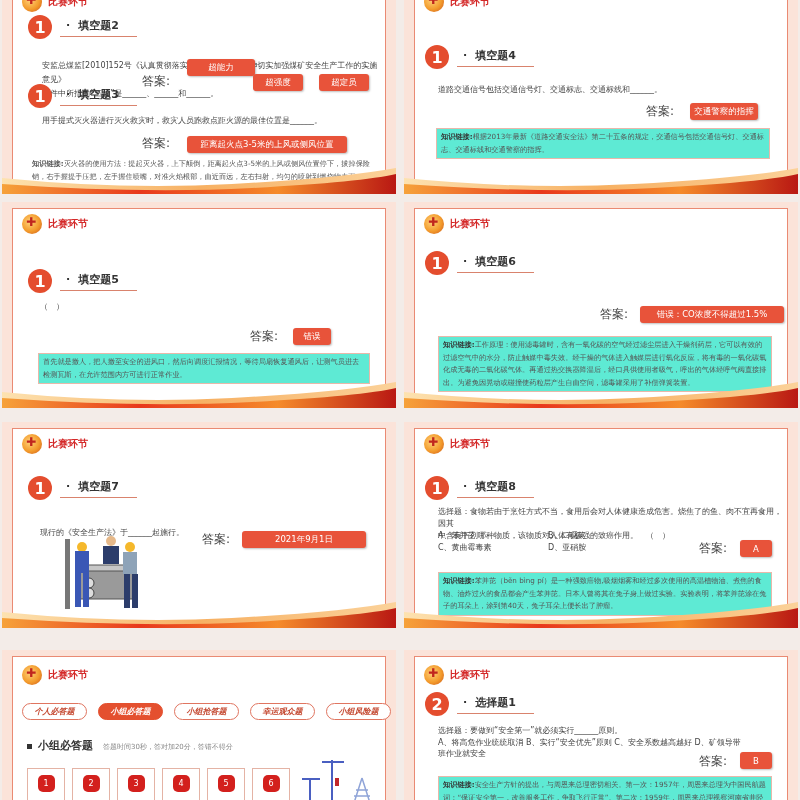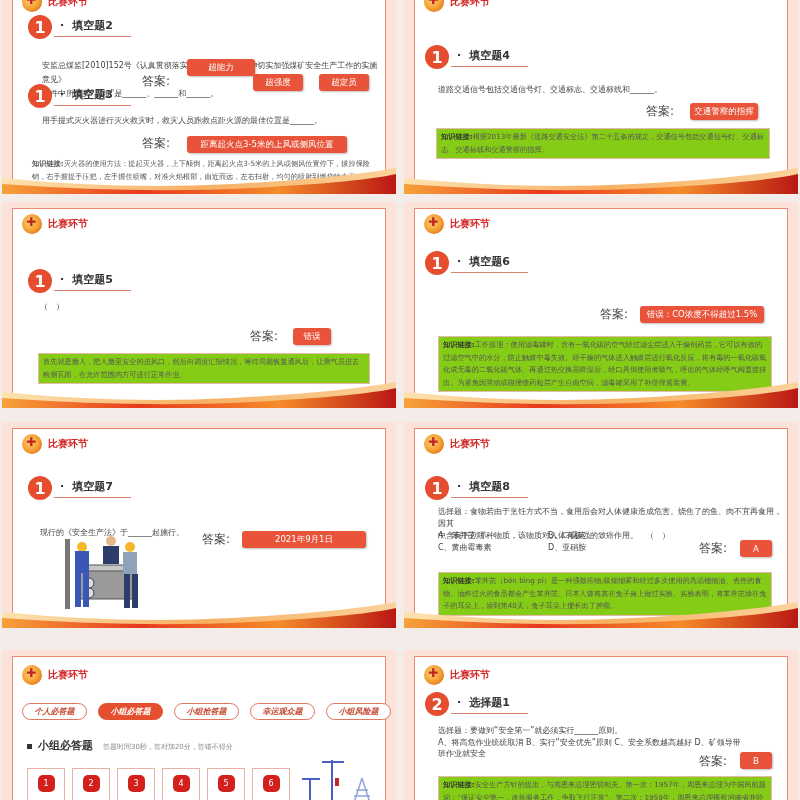--- a/index.html
+++ b/index.html
@@ -25,33 +25,33 @@
   }
   .logo::after { content: "✚"; position: absolute; left: 4px; top: 1px; font-size: 12px; color: #c0261e; }
   .logo-title { font-size: 10px; color: #d42828; font-weight: bold; }
 
   .q-head { position: absolute; display: flex; align-items: center; }
   .q-num {
     width: 24px; height: 24px; border-radius: 50%; background: #e44d2e; color: #fff;
     font-size: 16px; font-weight: bold; display: flex; align-items: center; justify-content: center;
   }
   .q-title {
-    margin-left: 2px; font-size: 11px; font-weight: bold; color: #333; padding: 0 18px 3px 6px;
+    margin-left: 8px; font-size: 11px; font-weight: bold; color: #333; padding: 0 18px 3px 6px;
     border-bottom: 1px solid #d9836d;
   }
   .q-title .dot { margin-right: 8px; }
   .q-text { position: absolute; font-size: 8px; color: #444; line-height: 14px; }
   .ans-label { position: absolute; font-size: 12px; color: #444; }
   .ans-btn {
     position: absolute; height: 17px; background: #e8533a; color: #fff; font-size: 8.5px;
     border-radius: 3px; display: flex; align-items: center; justify-content: center;
     box-shadow: 1px 1px 2px rgba(0,0,0,0.25);
   }
   .note {
-    position: absolute; border: 1px solid #e8b8aa; background: #84cc16; font-size: 7.2px;
+    position: absolute; border: 1px solid #e8b8aa; background: #5eead4; font-size: 7.2px;
     color: #555; line-height: 12.5px; padding: 2px 4px;
   }
   .note b { color: #333; }
   .plain-note { font-size: 7.2px; color: #555; line-height: 12.5px; position: absolute; }
 
   .tabs { position: absolute; left: 20px; top: 63px; display: flex; gap: 11px; font-style: italic; }
   .tab {
     width: 65px; height: 17px; border: 1.5px solid #e07560; border-radius: 9px;
     font-size: 8px; color: #c44830; font-weight: bold; display: flex; align-items: center; justify-content: center; background: #fff;
   }
@@ -161,21 +161,21 @@
   <div class="frame"></div>
   <div class="logo-row">
     <span class="logo"></span>
     <span class="logo-title">比赛环节</span>
   </div>
   <div class="q-head" style="left:21px; top:49px;">
     <span class="q-num">1</span>
     <span class="q-title"><span class="dot">·</span><span>填空题6</span></span>
   </div>
   <span class="ans-label" style="left:196px; top:104px;">答案:</span>
-  <div class="ans-btn" style="left:236px; top:104px; width:124px;">错误：CO浓度不得超过1.5%</div>
+  <div class="ans-btn" style="left:236px; top:104px; width:144px;">错误：CO浓度不得超过1.5%</div>
   <div class="note" style="left:34px; top:134px; width:334px;"><b>知识链接:</b><span>工作原理：使用滤毒罐时，含有一氧化碳的空气经过滤尘层进入干燥剂药层，它可以有效的过滤空气中的水分，防止触媒中毒失效。经干燥的气体进入触媒层进行氧化反应，将有毒的一氧化碳氧化成无毒的二氧化碳气体。再通过热交换器降温后，经口具供使用者吸气，呼出的气体经呼气阀直接排出。为避免因晃动或碰撞使药粒层产生自由空间，滤毒罐采用了补偿弹簧装置。</span></div>
   <svg class="wave" viewBox="0 0 394 34" preserveAspectRatio="none">
       <path d="M0 18 Q120 30 230 24 T394 8 L394 34 L0 34Z" fill="url(#waveGrad2)"></path>
       <path d="M0 24 Q140 34 250 28 T394 14 L394 34 L0 34Z" fill="url(#waveGrad)"></path>
     </svg>
 </div>
 
 <div class="slide" style="left:2px; top:422px;">
   <div class="frame"></div>
   <div class="logo-row">

